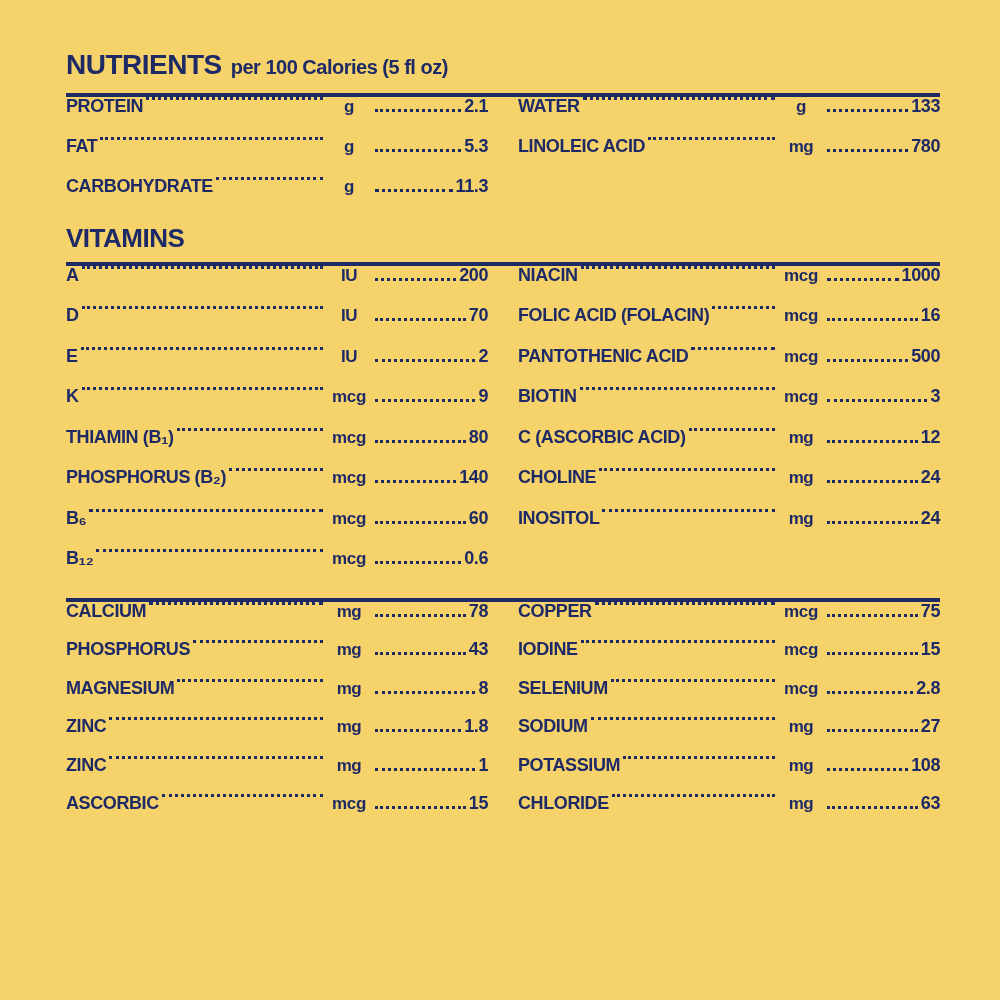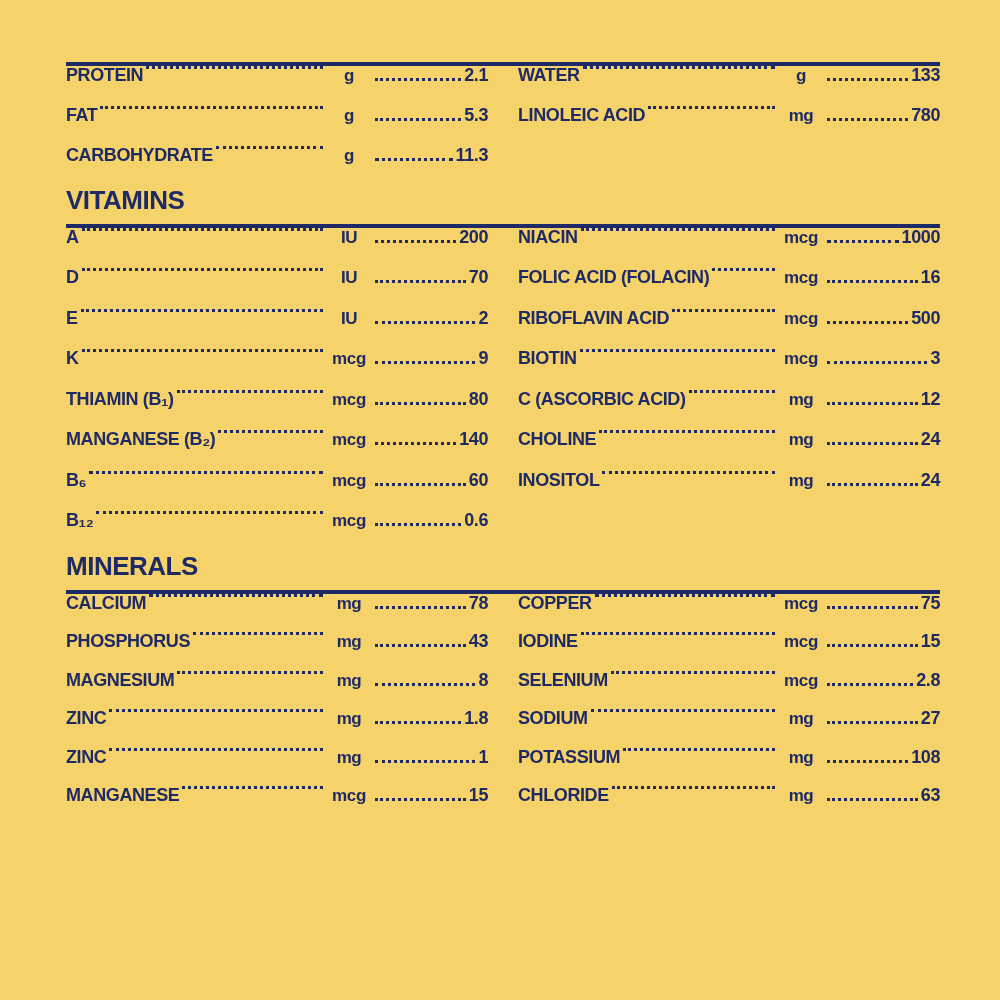--- a/index.html
+++ b/index.html
@@ -38,20 +38,21 @@
   }
   .rule{
     height:4px;
     background:var(--navy);
     margin-top:12px;
   }
   .heading{
     font-size:26px;
     font-weight:700;
     letter-spacing:-0.5px;
+    margin-top:7px;
     line-height:1.15;
   }
   .rule-under-heading{margin-top:8px;}
   .cols{
     display:flex;
     gap:30px;
   }
   .col{flex:1;min-width:0;}
   .row{
     display:flex;
@@ -85,20 +86,24 @@
     justify-content:center;
     font-size:17px;
   }
   .value{white-space:nowrap;}
 </style>
 </head>
 <body>
 
 <div class="panel">
 
+  <div class="header-row">
+    <span class="title">NUTRIENTS</span>
+    <span class="subtitle">per 100 Calories (5 fl oz)</span>
+  </div>
   <div class="rule"></div>
 
   <div class="section s-macros">
     <div class="cols">
       <div class="col">
           <div class="row">
             <span class="label">PROTEIN</span>
             <span class="leader"></span>
             <span class="right-part">
               <span class="unitbox">
@@ -212,21 +217,21 @@
             <span class="leader"></span>
             <span class="right-part">
               <span class="unitbox">
                 <span class="unit">mcg</span>
               </span>
               <span class="leader"></span>
               <span class="value">80</span>
             </span>
           </div>
           <div class="row">
-            <span class="label">MANGANESE (B₂)</span>
+            <span class="label">PHOSPHORUS (B₂)</span>
             <span class="leader"></span>
             <span class="right-part">
               <span class="unitbox">
                 <span class="unit">mcg</span>
               </span>
               <span class="leader"></span>
               <span class="value">140</span>
             </span>
           </div>
           <div class="row">
@@ -269,21 +274,21 @@
             <span class="leader"></span>
             <span class="right-part">
               <span class="unitbox">
                 <span class="unit">mcg</span>
               </span>
               <span class="leader"></span>
               <span class="value">16</span>
             </span>
           </div>
           <div class="row">
-            <span class="label">RIBOFLAVIN ACID</span>
+            <span class="label">PANTOTHENIC ACID</span>
             <span class="leader"></span>
             <span class="right-part">
               <span class="unitbox">
                 <span class="unit">mcg</span>
               </span>
               <span class="leader"></span>
               <span class="value">500</span>
             </span>
           </div>
           <div class="row">
@@ -328,21 +333,20 @@
               </span>
               <span class="leader"></span>
               <span class="value">24</span>
             </span>
           </div>
         </div>
     </div>
   </div>
 
   <div class="section s-minerals">
-    <div class="heading">MINERALS</div>
     <div class="rule rule-under-heading"></div>
     <div class="cols">
       <div class="col">
           <div class="row">
             <span class="label">CALCIUM</span>
             <span class="leader"></span>
             <span class="right-part">
               <span class="unitbox">
                 <span class="unit">mg</span>
               </span>
@@ -388,21 +392,21 @@
             <span class="leader"></span>
             <span class="right-part">
               <span class="unitbox">
                 <span class="unit">mg</span>
               </span>
               <span class="leader"></span>
               <span class="value">1</span>
             </span>
           </div>
           <div class="row">
-            <span class="label">MANGANESE</span>
+            <span class="label">ASCORBIC</span>
             <span class="leader"></span>
             <span class="right-part">
               <span class="unitbox">
                 <span class="unit">mcg</span>
               </span>
               <span class="leader"></span>
               <span class="value">15</span>
             </span>
           </div>
         </div>

